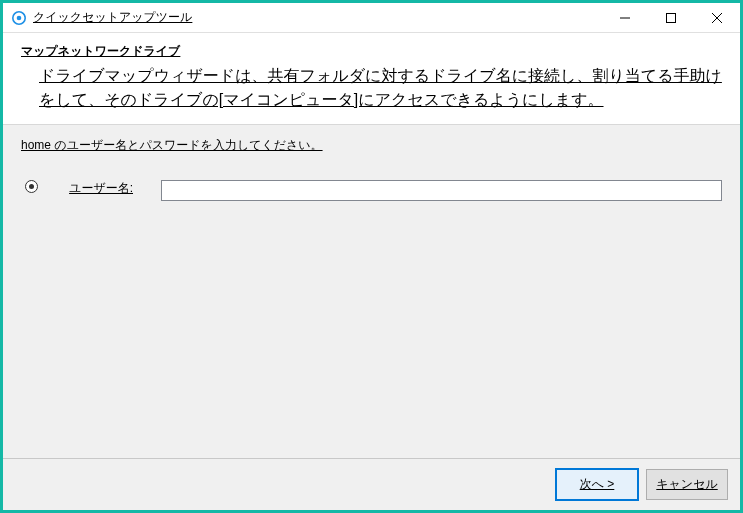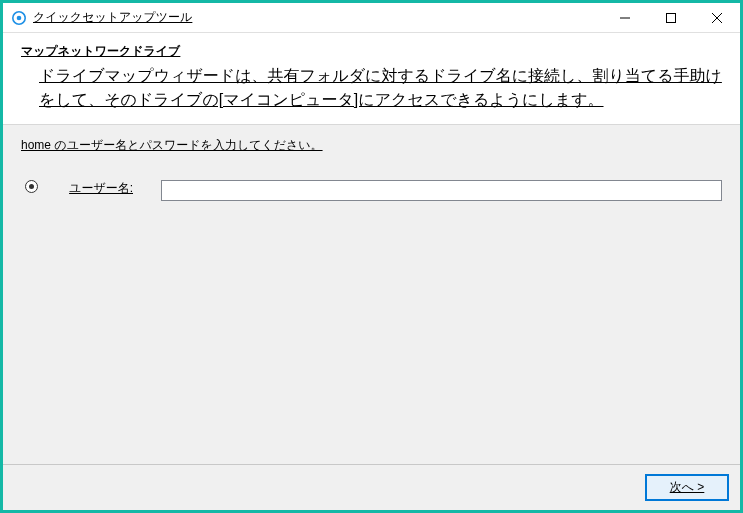--- a/index.html
+++ b/index.html
@@ -117,21 +117,21 @@
   .footer {
     border-top: 1px solid #c8c8c8;
     background: #f0f0f0;
     padding: 10px 12px;
     display: flex;
     justify-content: flex-end;
     gap: 8px;
   }
   .btn {
     min-width: 82px;
-    height: 25px;
+    height: 31px;
     border: 1px solid #adadad;
     background: #e1e1e1;
     font-size: 12px;
     display: inline-flex; align-items: center; justify-content: center;
     padding: 0 8px;
   }
   .btn.primary {
     border: 1px solid #0078d7;
     outline: 1px solid #0078d7;
     background: #e5f1fb;
@@ -191,16 +191,19 @@
           <input type="text" class="text-input" value="" style="">
         </div>
       </div>
 
     </div>
 
     <div class="footer">
       <div class="btn primary">
         <span>次へ &gt;</span>
       </div>
+      <div class="btn">
+        <span>キャンセル</span>
+      </div>
     </div>
 
   </div>
 </div>
 
 </body></html>

